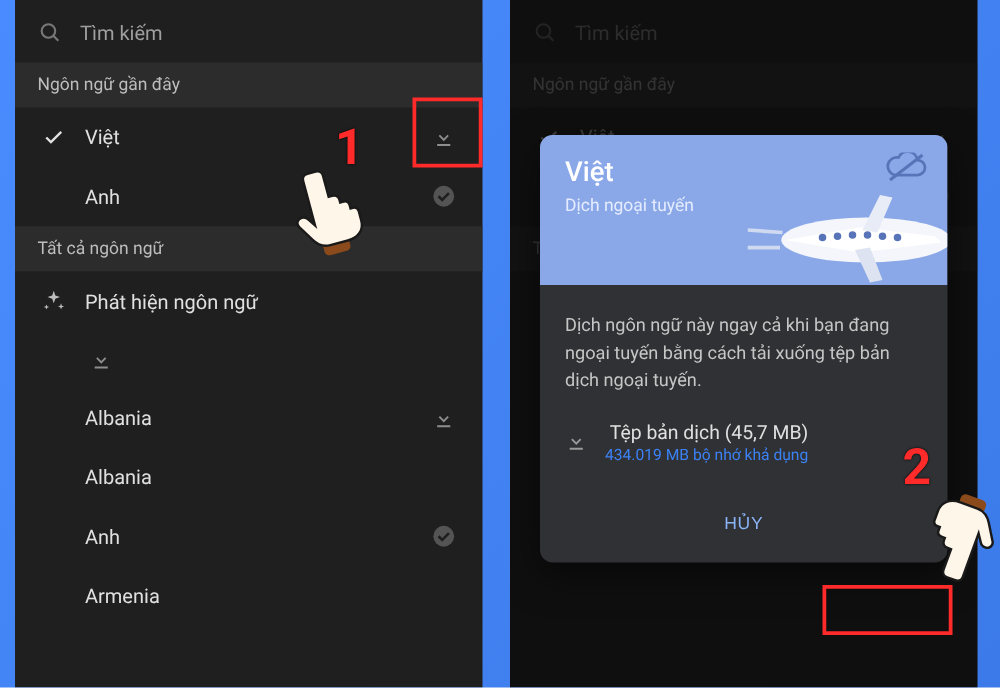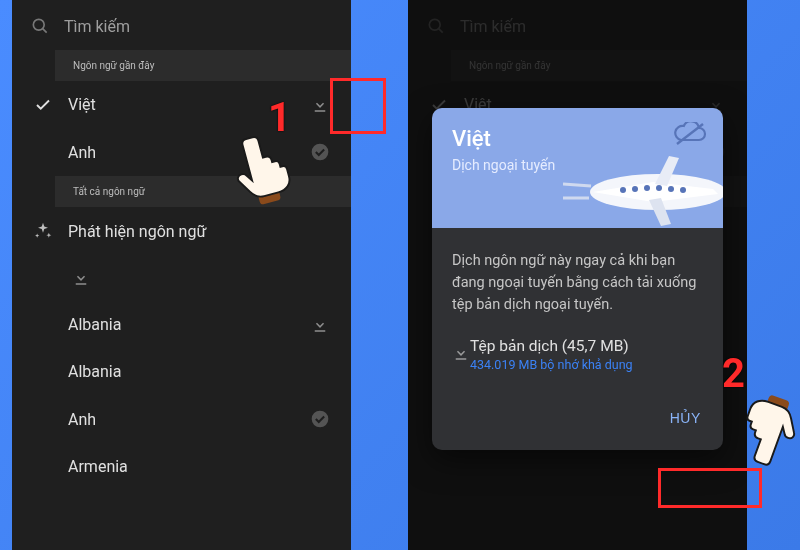--- a/index.html
+++ b/index.html
@@ -5,41 +5,40 @@
   * { box-sizing: border-box; margin: 0; padding: 0; }
   body {
     width: 800px; height: 550px;
     background: linear-gradient(135deg, #4a8cff 0%, #3b7ae8 100%);
     font-family: Roboto, Arial, sans-serif;
     overflow: hidden;
     position: relative;
   }
   .phone {
     position: absolute;
-    width: 339px;
+    width: 374px;
     background: #1f1f1f;
     color: #e8e8e8;
     overflow: hidden;
   }
   .phone.left { left: 12px; top: 0; height: 550px; }
   .phone.right { left: 408px; top: 0; height: 550px; }
 
   .search-row {
     display: flex; align-items: center;
     padding: 16px 18px 14px;
   }
   .search-row .icon { width: 20px; height: 20px; margin-right: 14px; opacity: .7; }
   .search-placeholder { color: #9e9e9e; font-size: 16px; }
 
   .section-header {
     background: #2c2c2c;
     color: #bdbdbd;
-    font-size: 10px;
+    font-size: 14px;
     padding: 10px 18px;
-    margin-left: 43px;
   }
 
   .lang-row {
     display: flex; align-items: center;
     padding: 14px 18px;
     position: relative;
   }
   .lang-row .lead { width: 26px; display: flex; justify-content: center; margin-right: 12px; }
   .lang-row .label { flex: 1; font-size: 16px; color: #e0e0e0; }
   .lang-row .trail { width: 26px; display: flex; justify-content: center; opacity: .7; }
@@ -95,29 +94,32 @@
     right: -10px; bottom: -6px;
     width: 170px; height: 100px;
   }
   .cloud-icon { position: absolute; top: 14px; right: 16px; }
 
   .dlg-body { padding: 22px 20px 8px; }
   .dlg-desc { color: #c6c6c6; font-size: 14.5px; line-height: 1.5; }
   .dlg-file {
     display: flex; align-items: center;
     margin-top: 22px; margin-bottom: 12px;
+    gap: 14px;
+    text-align: right;
   }
   .dlg-file .icon { opacity: .75; }
   .dlg-file .ftitle { color: #e0e0e0; font-size: 15.5px; }
   .dlg-file .fsub { color: #3b82f6; font-size: 12.5px; margin-top: 2px; }
 
   .dlg-actions {
     display: flex; justify-content: flex-end;
     padding: 8px 10px 14px;
     gap: 6px;
+    flex-direction: column;
   }
   .dlg-btn {
     background: none; border: none;
     color: #8ab4f8;
     font-size: 14px; font-weight: 500;
     letter-spacing: .6px;
     padding: 10px 12px;
     cursor: pointer;
     text-transform: uppercase;
   }

